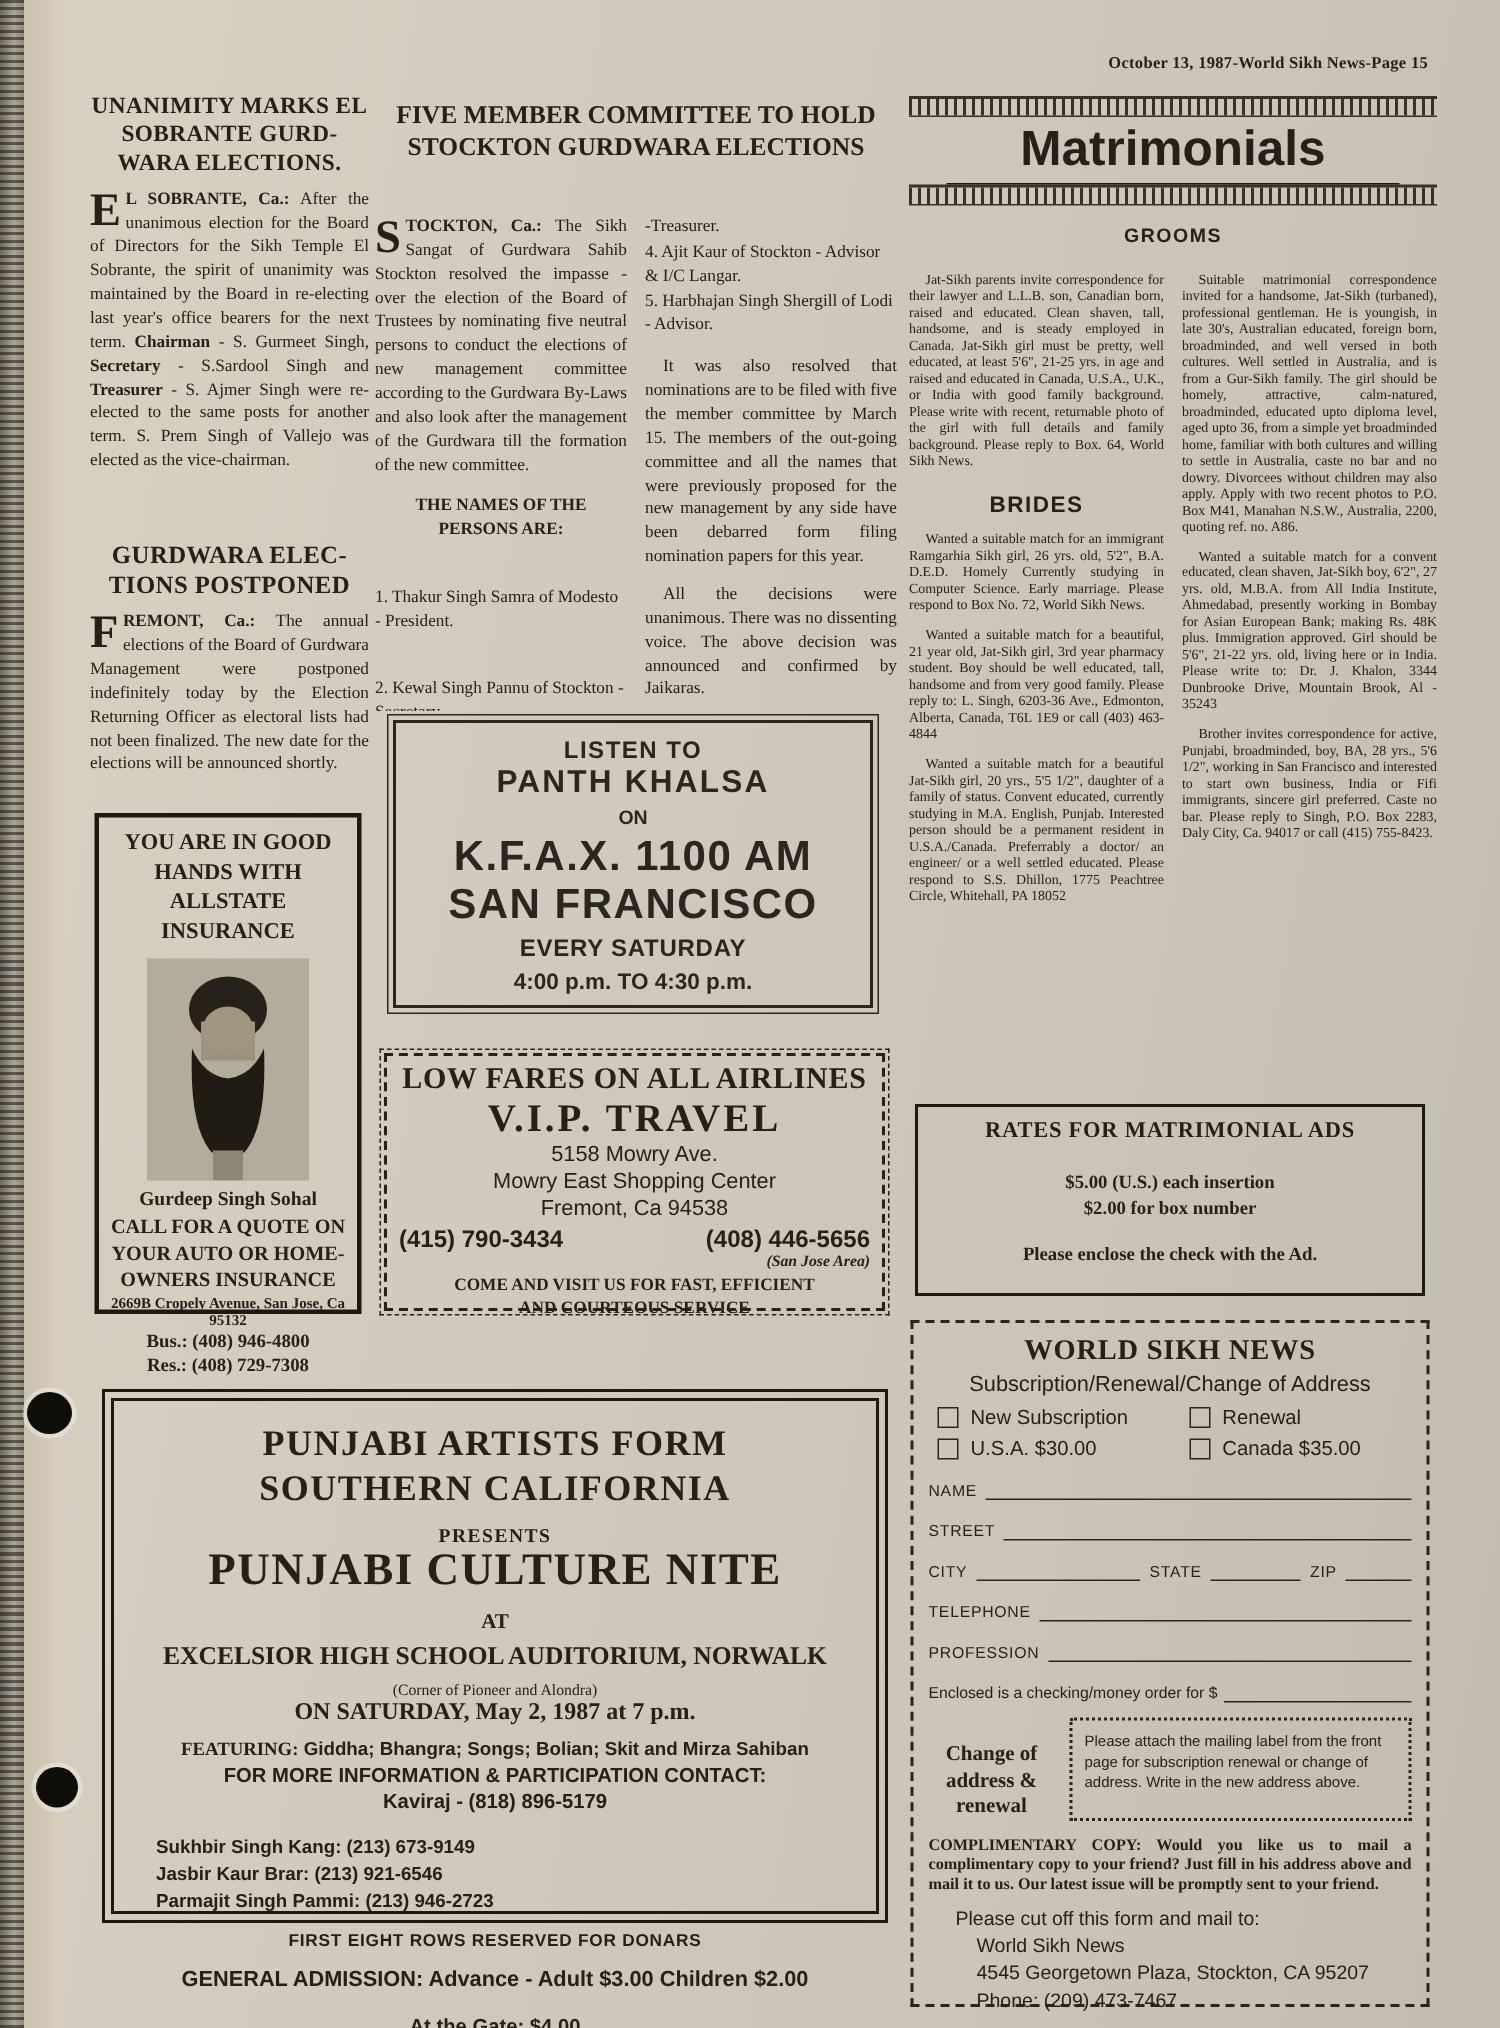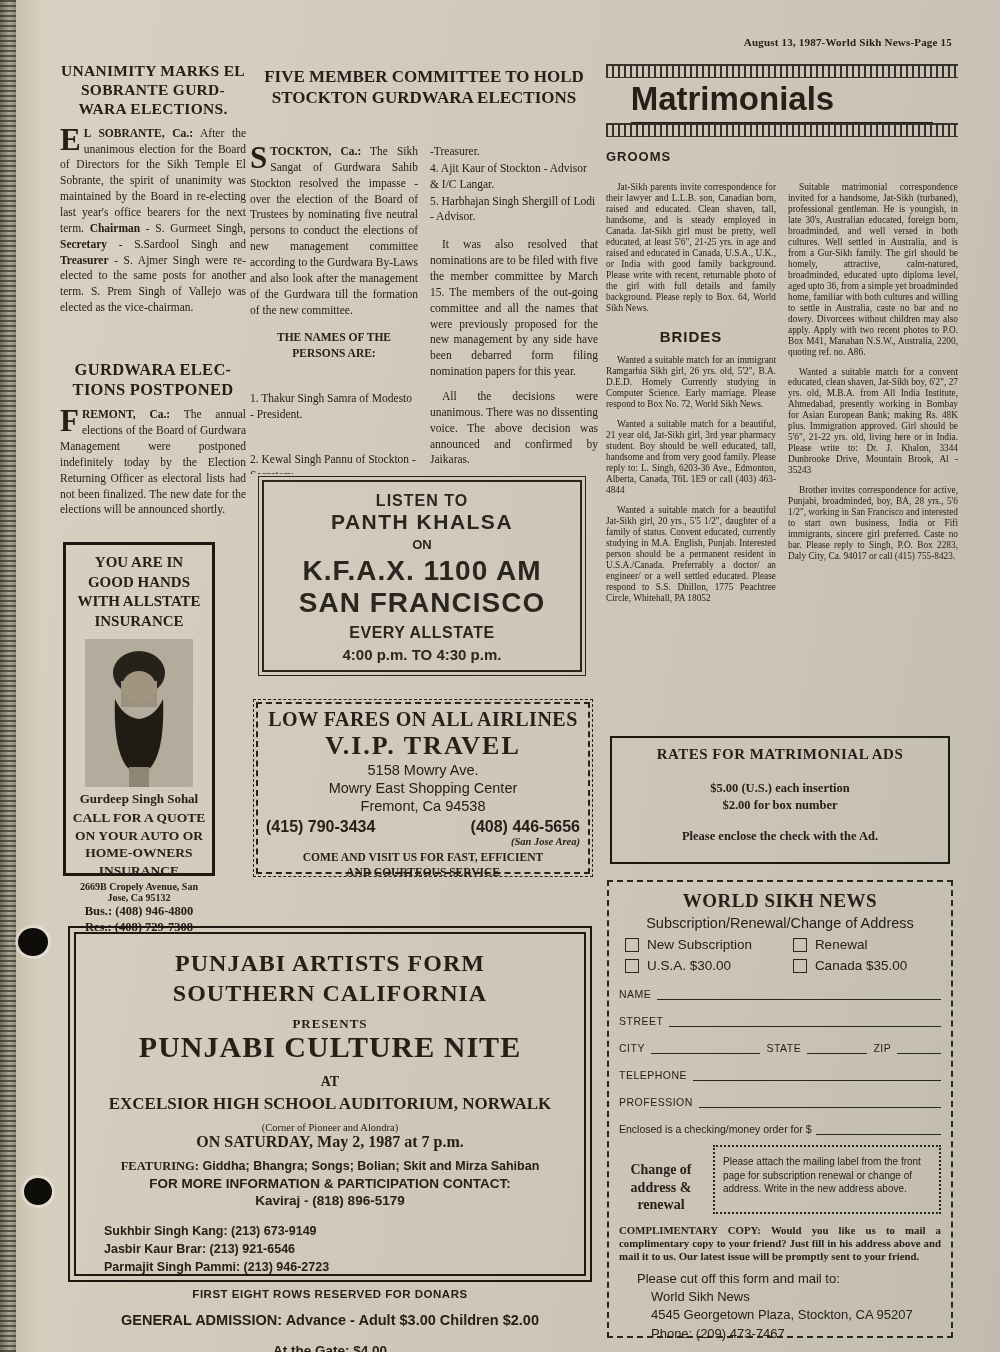--- a/index.html
+++ b/index.html
@@ -28,21 +28,21 @@
   .a1{position:absolute;left:60px;top:62px;width:186px;}
   .a2{position:absolute;left:60px;top:360px;width:186px;}
   .art-title{font-size:15.5px;font-weight:bold;text-align:center;line-height:1.22;letter-spacing:.3px;}
   .a2 .art-title{font-size:16.5px;}
   .art-body{margin-top:7px;font-size:11.5px;line-height:1.38;text-align:justify;}
   .dropcap{float:left;font-size:31px;line-height:25px;font-weight:bold;margin:1px 3px 0 0;}
   .leadbold{font-weight:bold;}
   .inbold{font-weight:bold;}
 
   
-  .allstate{position:absolute;left:63px;top:542px;width:152px;height:334px;
+  .allstate{position:absolute;left:63px;top:542px;width:178px;height:334px;
             border:3px solid #1d1812;padding:8px 6px 2px;box-sizing:border-box;text-align:center;}
   .allstate-head{font-size:15px;font-weight:bold;line-height:1.3;}
   .portrait{width:108px;height:148px;margin:8px auto 4px;background:#b6b0a2;display:block;}
   .agent-name{font-size:13px;font-weight:bold;margin-top:2px;text-align:center;}
   .allstate-call{font-size:13.5px;font-weight:bold;line-height:1.3;margin-top:2px;}
   .allstate-addr{font-size:10px;font-weight:bold;margin-top:2px;}
   .allstate-ph{font-size:12.5px;font-weight:bold;margin-top:1px;}
 
   
   .mid-title{position:absolute;left:250px;top:66px;width:348px;text-align:center;
@@ -95,21 +95,21 @@
   .pj-feat .sans{font-family:"Liberation Sans", sans-serif;}
   .pj-contact-h{font-family:"Liberation Sans", sans-serif;font-size:13.5px;font-weight:bold;margin-top:2px;}
   .pj-contact-m{font-family:"Liberation Sans", sans-serif;font-size:13.5px;font-weight:bold;margin-top:2px;}
   .pj-contacts{text-align:left;margin:14px 0 0 10px;font-family:"Liberation Sans", sans-serif;
                font-size:12.5px;font-weight:bold;line-height:1.45;}
   .pj-reserved{font-family:"Liberation Sans", sans-serif;font-size:11.5px;font-weight:bold;margin-top:12px;letter-spacing:.5px;}
   .pj-adm{font-family:"Liberation Sans", sans-serif;font-size:14.5px;font-weight:bold;margin-top:12px;}
   .pj-gate{font-family:"Liberation Sans", sans-serif;font-size:13.5px;font-weight:bold;margin-top:15px;}
 
   
-  .mat-head{position:absolute;left:606px;top:64px;width:352px;text-align:left;}
+  .mat-head{position:absolute;left:606px;top:64px;width:352px;text-align:center;}
   .deco-band{height:11px;border-top:2px solid #1d1812;border-bottom:1px solid #1d1812;
              background:repeating-linear-gradient(90deg,#1d1812 0 2px, transparent 2px 6px);
              opacity:.85;}
   .mat-title{font-family:"Liberation Sans", sans-serif;font-size:33px;font-weight:bold;
              padding:2px 0 4px;border-bottom:1px solid #1d1812;width:86%;margin:0 auto;}
   .mat-grooms{font-family:"Liberation Sans", sans-serif;font-size:13px;font-weight:bold;
               letter-spacing:1px;margin-top:12px;}
   .mat-cols{position:absolute;left:606px;top:182px;width:352px;height:550px;overflow:hidden;
             display:flex;gap:12px;}
   .mat-col{width:170px;font-size:9.3px;line-height:1.18;text-align:justify;}
@@ -154,21 +154,21 @@
 <body>
 
 <div class="page">
 
   <div class="spine"></div>
   <div class="spine-lines"></div>
   <div class="pageedge"></div>
   <div class="hole hole1"></div>
   <div class="hole hole2"></div>
 
-  <div class="hdr">August 13, 1987-World Sikh News-Page 15</div>
+  <div class="hdr">October 13, 1987-World Sikh News-Page 15</div>
 
   <div class="a1">
     <h2 class="art-title">UNANIMITY MARKS EL SOBRANTE GURD-WARA ELECTIONS.</h2>
     <p class="art-body">
       <span class="dropcap">E</span><span class="leadbold">L SOBRANTE, Ca.:</span><span> After the unanimous election for the Board of Directors for the Sikh Temple El Sobrante, the spirit of unanimity was maintained by the Board in re-electing last year's office bearers for the next term. </span><span class="inbold">Chairman</span><span> - S. Gurmeet Singh, </span><span class="inbold">Secretary</span><span> - S.Sardool Singh and </span><span class="inbold">Treasurer</span><span> - S. Ajmer Singh were re-elected to the same posts for another term. S. Prem Singh of Vallejo was elected as the vice-chairman.</span>
     </p>
   </div>
 
   <div class="a2">
     <h2 class="art-title">GURDWARA ELEC-TIONS POSTPONED</h2>
@@ -215,21 +215,21 @@
       <p style="text-indent:12px;">All the decisions were unanimous. There was no dissenting voice. The above decision was announced and confirmed by Jaikaras.</p>
     </div>
   </div>
 
   <div class="radio">
     <div class="rl0">LISTEN TO</div>
     <div class="rl1">PANTH KHALSA</div>
     <div class="rl3">ON</div>
     <div class="rl4">K.F.A.X. 1100 AM</div>
     <div class="rl5">SAN FRANCISCO</div>
-    <div class="rl6">EVERY ALLSTATE</div>
+    <div class="rl6">EVERY SATURDAY</div>
     <div class="rl7">4:00 p.m. TO 4:30 p.m.</div>
   </div>
 
   <div class="vip">
     <div class="vip-banner">LOW FARES ON ALL AIRLINES</div>
     <div class="vip-name">V.I.P. TRAVEL</div>
     <div class="vip-addr">5158 Mowry Ave.</div>
     <div class="vip-addr">Mowry East Shopping Center</div>
     <div class="vip-addr">Fremont, Ca      94538</div>
     <div class="vip-phones">

